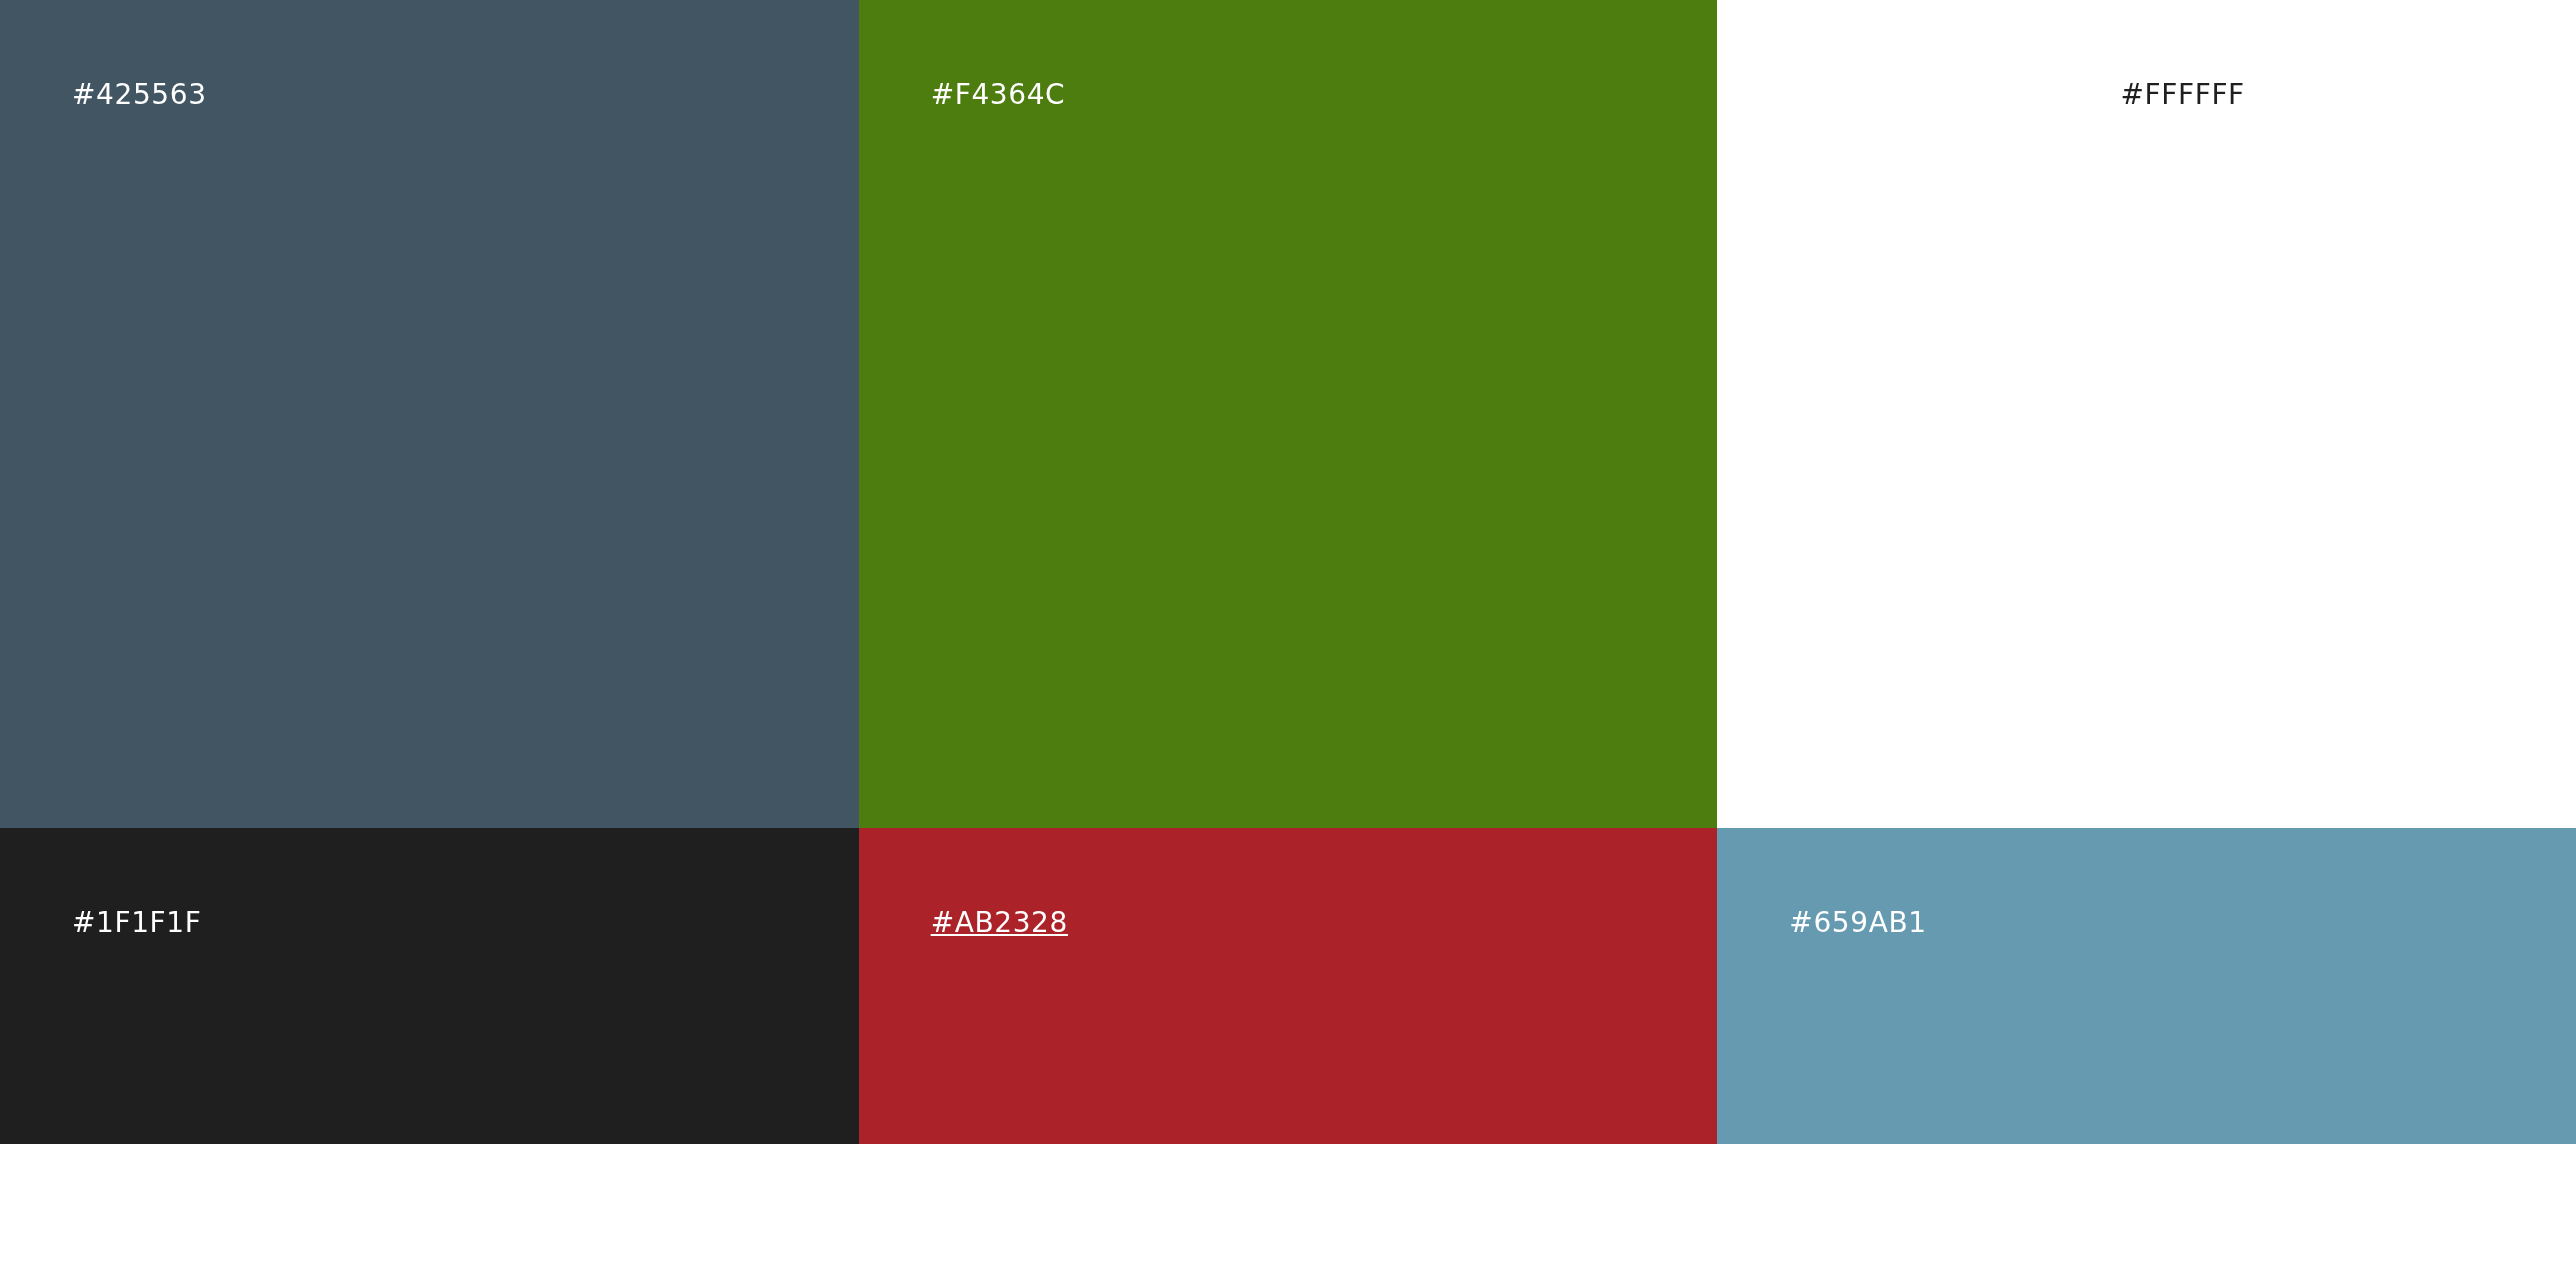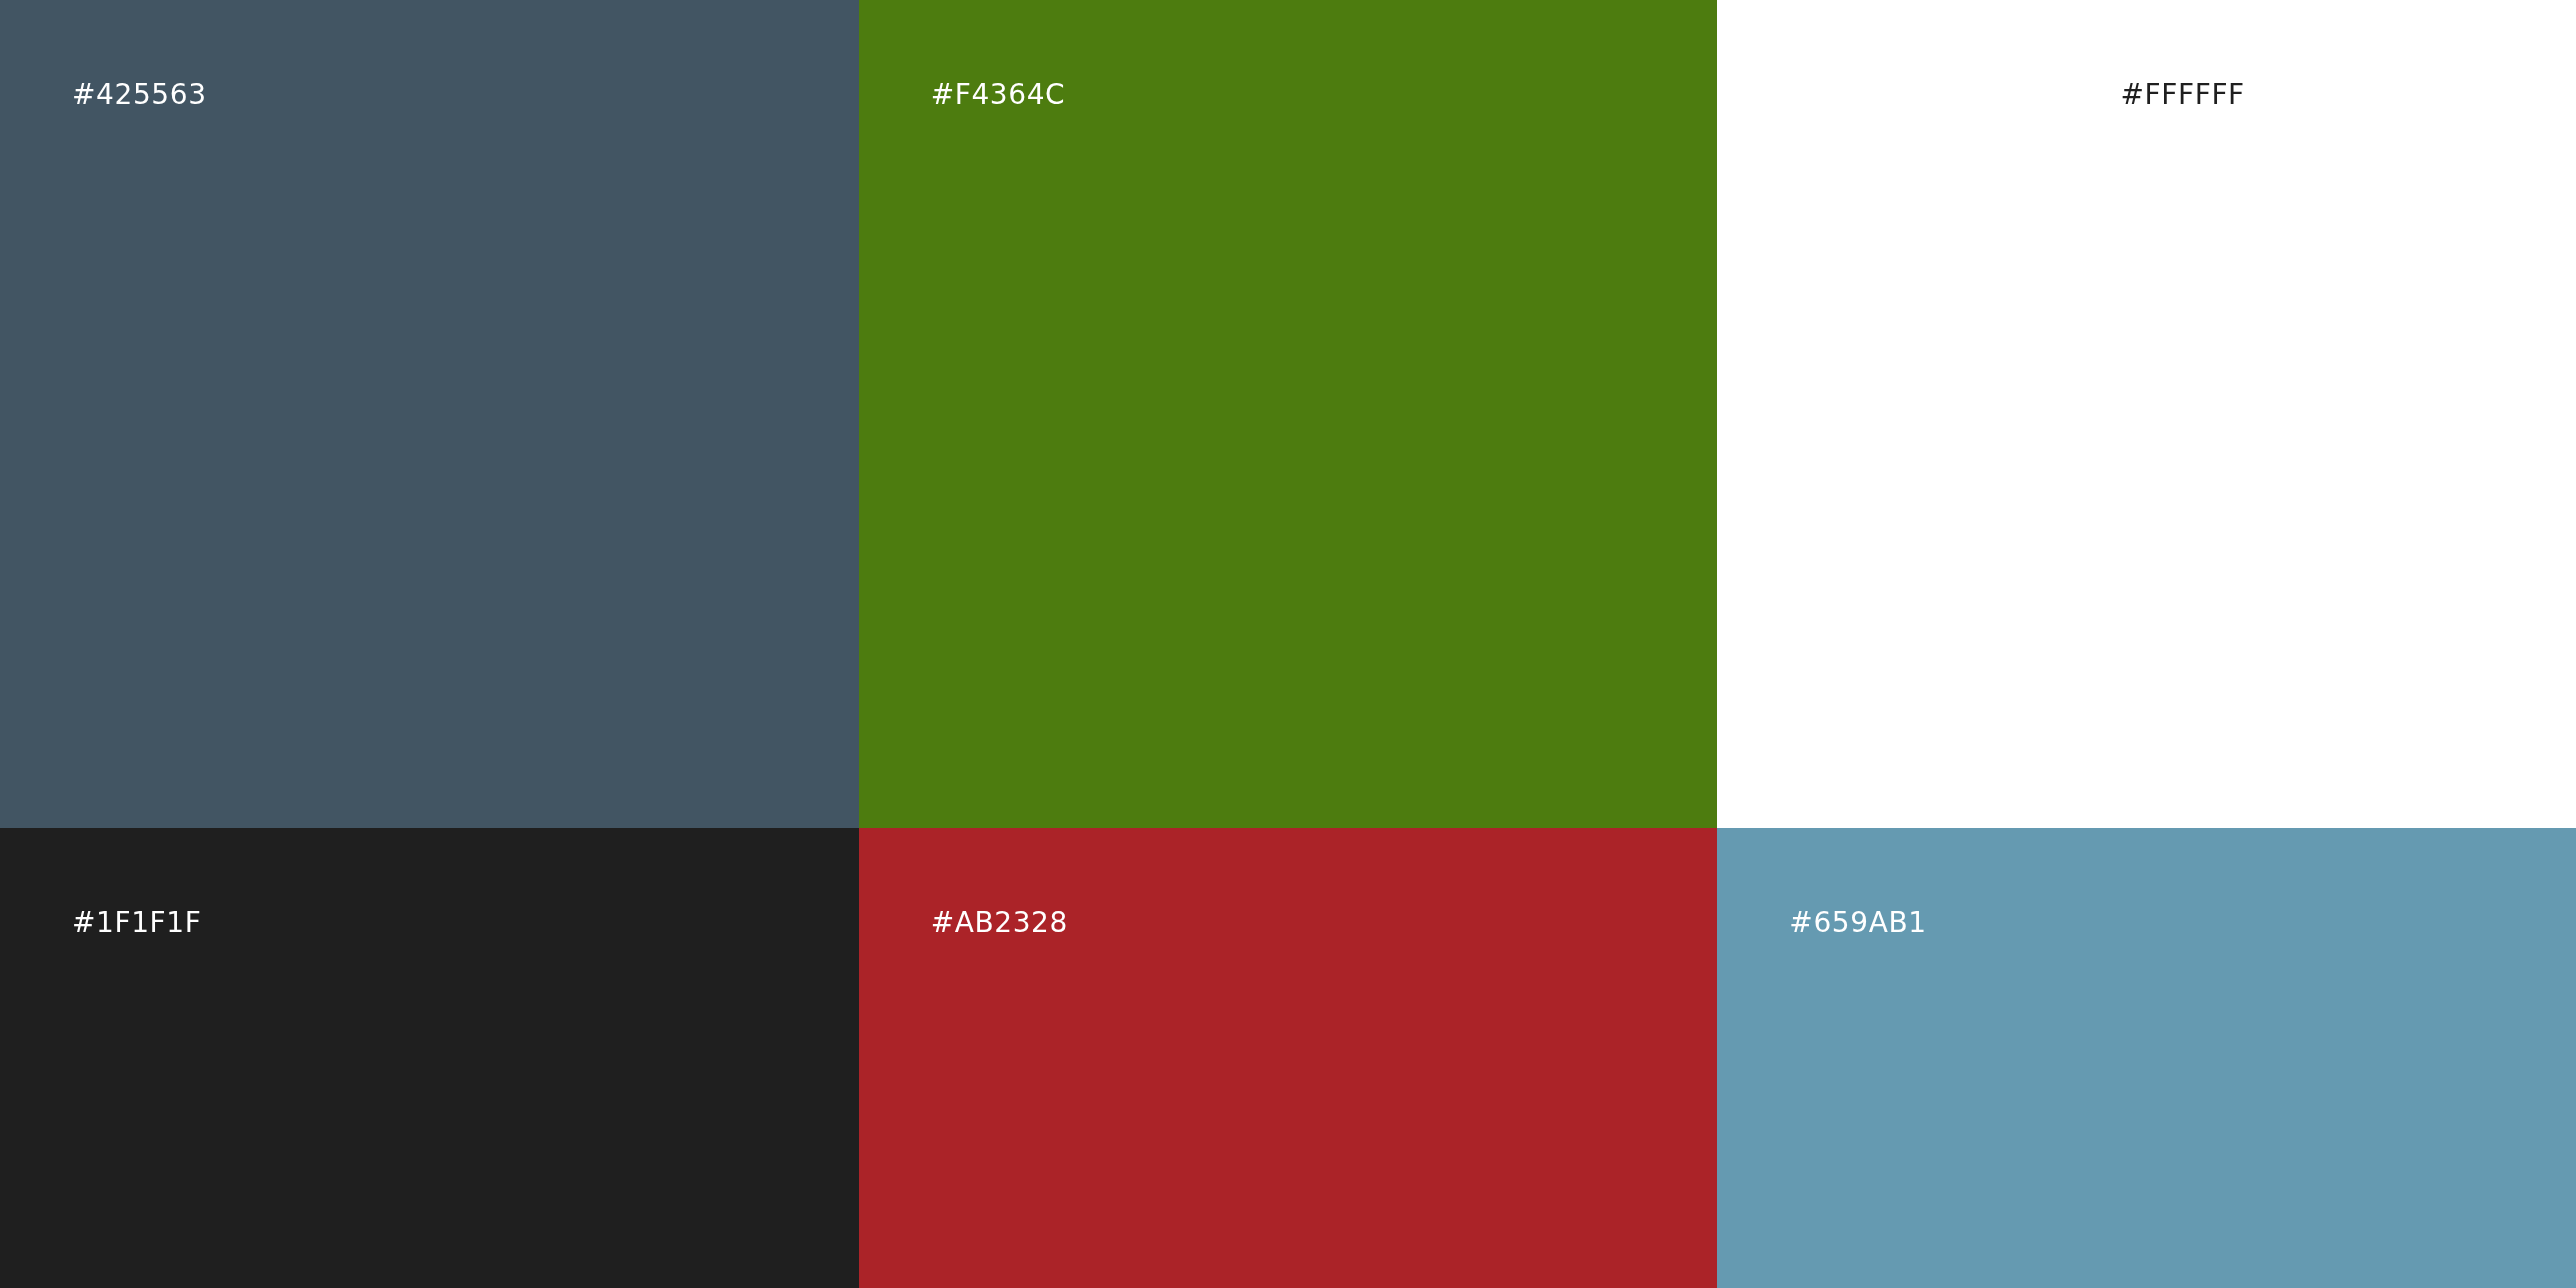--- a/index.html
+++ b/index.html
@@ -4,21 +4,21 @@
 <title>Color Palette</title>
 <style>
   html, body {
     margin: 0;
     padding: 0;
     background: #ffffff;
   }
   #palette {
     position: relative;
     width: 2576px;
-    height: 1288px;
+    height: 1144px;
     display: grid;
     grid-template-columns: repeat(3, 1fr);
     grid-template-rows: 828px 460px;
     font-family: "DejaVu Sans", "Liberation Sans", sans-serif;
     overflow: hidden;
   }
   .swatch {
     position: relative;
     padding: 81px 0 0 72px;
     box-sizing: border-box;
@@ -49,21 +49,21 @@
 
   <div class="swatch" style="background-color: rgb(255, 255, 255); text-align: center;">
     <span class="swatch-label" style="color: rgb(31, 31, 31);">#FFFFFF</span>
   </div>
 
   <div class="swatch" style="background-color: rgb(31, 31, 31);">
     <span class="swatch-label" style="color: rgb(255, 255, 255);">#1F1F1F</span>
   </div>
 
   <div class="swatch" style="background-color: rgb(171, 35, 40);">
-    <span class="swatch-label" style="color: rgb(255, 255, 255);">#AB2328</span>
+    <span class="swatch-label" style="color: rgb(255, 255, 255); text-decoration: underline;">#AB2328</span>
   </div>
 
   <div class="swatch" style="background-color: rgb(101, 154, 177);">
     <span class="swatch-label" style="color: rgb(255, 255, 255);">#659AB1</span>
   </div>
 
 </div>
 
 
 </body></html>

